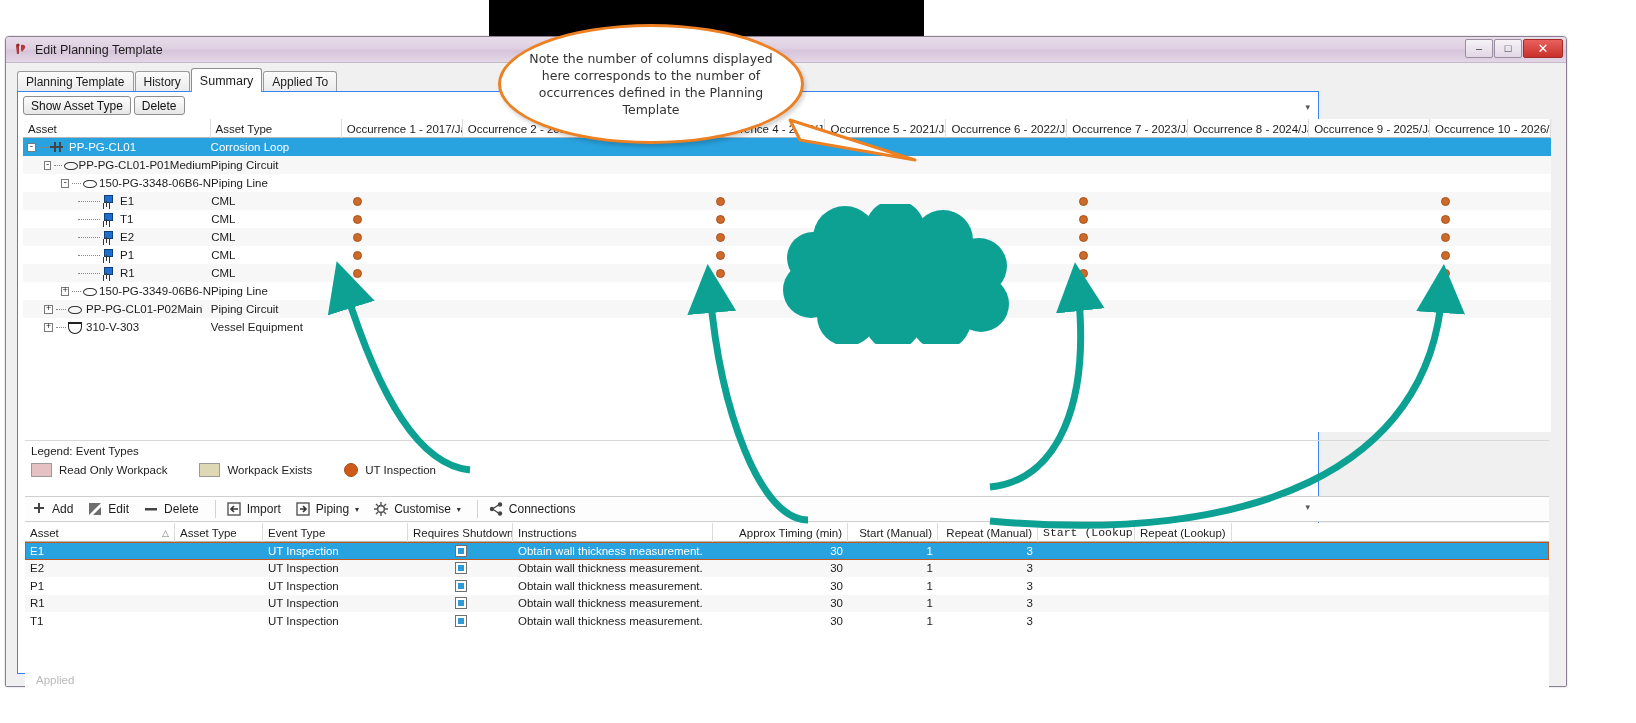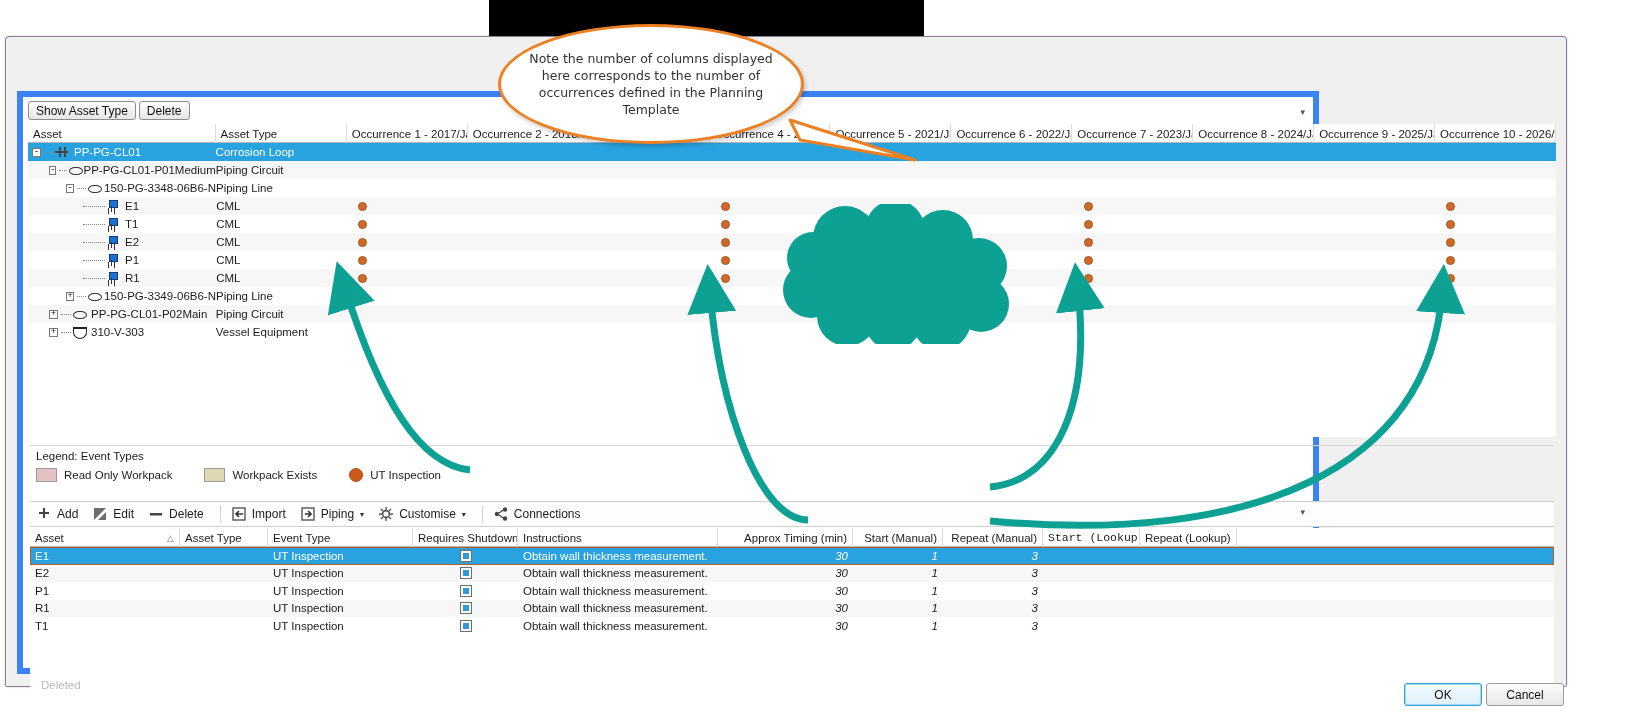--- a/index.html
+++ b/index.html
@@ -54,21 +54,21 @@
     background:linear-gradient(to bottom,#fbfbfb,#ebebeb);
     border-radius:3px 3px 0 0; margin-right:1px;
   }
   .tab.active {
     height:24px; background:#ffffff; border-color:#8e8e8e;
     font-size:12.5px; position:relative; z-index:3; margin-bottom:-1px;
   }
 
   .tabpanel {
     position:absolute; left:11px; top:28px; width:1302px; height:583px;
-    background:#ffffff; border:6px solid #3b82f6;
+    background:#ffffff; border:1px solid #3b82f6;
   }
 
   
   .subbar { position:absolute; left:5px; top:4px; display:flex; gap:3px; }
   .tgl {
     height:19px; padding:0 7px; display:flex; align-items:center;
     font-size:12px; color:#111;
     border:1px solid #8d8d8d; border-radius:3px;
     background:linear-gradient(to bottom,#fdfdfd,#e6e6e6);
   }
@@ -128,21 +128,21 @@
 
   
   .tgrid { position:absolute; left:7px; top:431px; width:1524px; height:175px; background:#fff; }
   .tg-hdr { height:19px; display:flex; border-bottom:1px solid #b6b6b6; font-size:11.5px; color:#1c1c1c; background:#fff; }
   .th { display:flex; align-items:center; padding:0 5px; border-right:1px solid #dcdcdc; height:19px; white-space:nowrap; overflow:hidden; }
   .th.num { justify-content:flex-end; }
   .trow { height:17.5px; display:flex; font-size:11.5px; color:#1c1c1c; align-items:center; }
   .trow.alt { background:#f7f7f7; }
   .trow.sel { background:#29a3e0; color:#fff; outline:1px solid #c0571f; outline-offset:-1px; }
   .td { padding:0 5px; height:17.5px; display:flex; align-items:center; white-space:nowrap; overflow:hidden; }
-  .td.num { justify-content:flex-end;font-style:italic; }
+  .td.num { justify-content:flex-end; }
   .td.ctr { justify-content:center; }
   .chk { width:12px; height:12px; border:1px solid #6f6f6f; background:#2f9ad6; box-shadow:inset 0 0 0 2px #fff; }
   .sort-glyph { margin-left:auto; font-size:9px; color:#777; }
 
   
   .deleted { position:absolute; left:18px; top:582px; font-size:11.5px; color:#b9b9b9; }
 
   
   .footer { position:absolute; left:0; top:612px; width:1560px; height:38px; }
   .btn {
@@ -178,23 +178,52 @@
 </style>
 </head>
 <body>
 
 <div id="root">
 
   <div class="top-black"></div>
 
   <div class="window">
 
+    <div class="titlebar">
+      <span class="title-icon">
+        <svg width="16" height="16" viewBox="0 0 16 16">
+          <path d="M3 4 C3 2, 6 2, 6 5 L6 12 L4 12 Z" fill="#b33a3a"></path>
+          <path d="M8 3 C11 2, 13 4, 12 6 L9 10 L8 8 Z" fill="#b33a3a"></path>
+          <circle cx="5" cy="3" r="1.6" fill="#8e2a2a"></circle>
+        </svg>
+      </span>
+      <span class="title-text">Edit Planning Template</span>
+      <span class="win-btns">
+        <span class="win-btn">–</span>
+        <span class="win-btn">□</span>
+        <span class="win-btn close">✕</span>
+      </span>
+    </div>
 
     <div class="client">
 
+      <div class="tabstrip" id="tabstrip">
+          <div class="tab">
+            <span>Planning Template</span>
+          </div>
+          <div class="tab">
+            <span>History</span>
+          </div>
+          <div class="tab active">
+            <span>Summary</span>
+          </div>
+          <div class="tab">
+            <span>Applied To</span>
+          </div>
+        </div>
 
       <div class="tabpanel">
 
         <div class="subbar">
           <div class="tgl">
             <span>Show Asset Type</span>
           </div>
           <div class="tgl">
             <span>Delete</span>
           </div>
@@ -654,31 +683,23 @@
                 <div class="td" style="width: 200px;">Obtain wall thickness measurement.</div>
                 <div class="td num" style="width: 135px;">30</div>
                 <div class="td num" style="width: 90px;">1</div>
                 <div class="td num" style="width: 100px;">3</div>
                 <div class="td" style="width: 97px;"></div>
                 <div class="td" style="width: 97px;"></div>
               </div>
             </div>
         </div>
 
-        <div class="deleted">Deleted</div>
+        <div class="deleted">Applied</div>
       </div>
 
-      <div class="footer">
-        <div class="btn primary" style="left:1398px;">
-          <span>OK</span>
-        </div>
-        <div class="btn" style="left:1480px;">
-          <span>Cancel</span>
-        </div>
-      </div>
 
     </div>
   </div>
 
   <svg class="anno-svg">
     <defs>
       <marker id="ah" markerWidth="7" markerHeight="7" refX="3" refY="3.5" orient="auto">
         <path d="M0,0 L7,3.5 L0,7 Z" fill="#0da193"></path>
       </marker>
     </defs>

